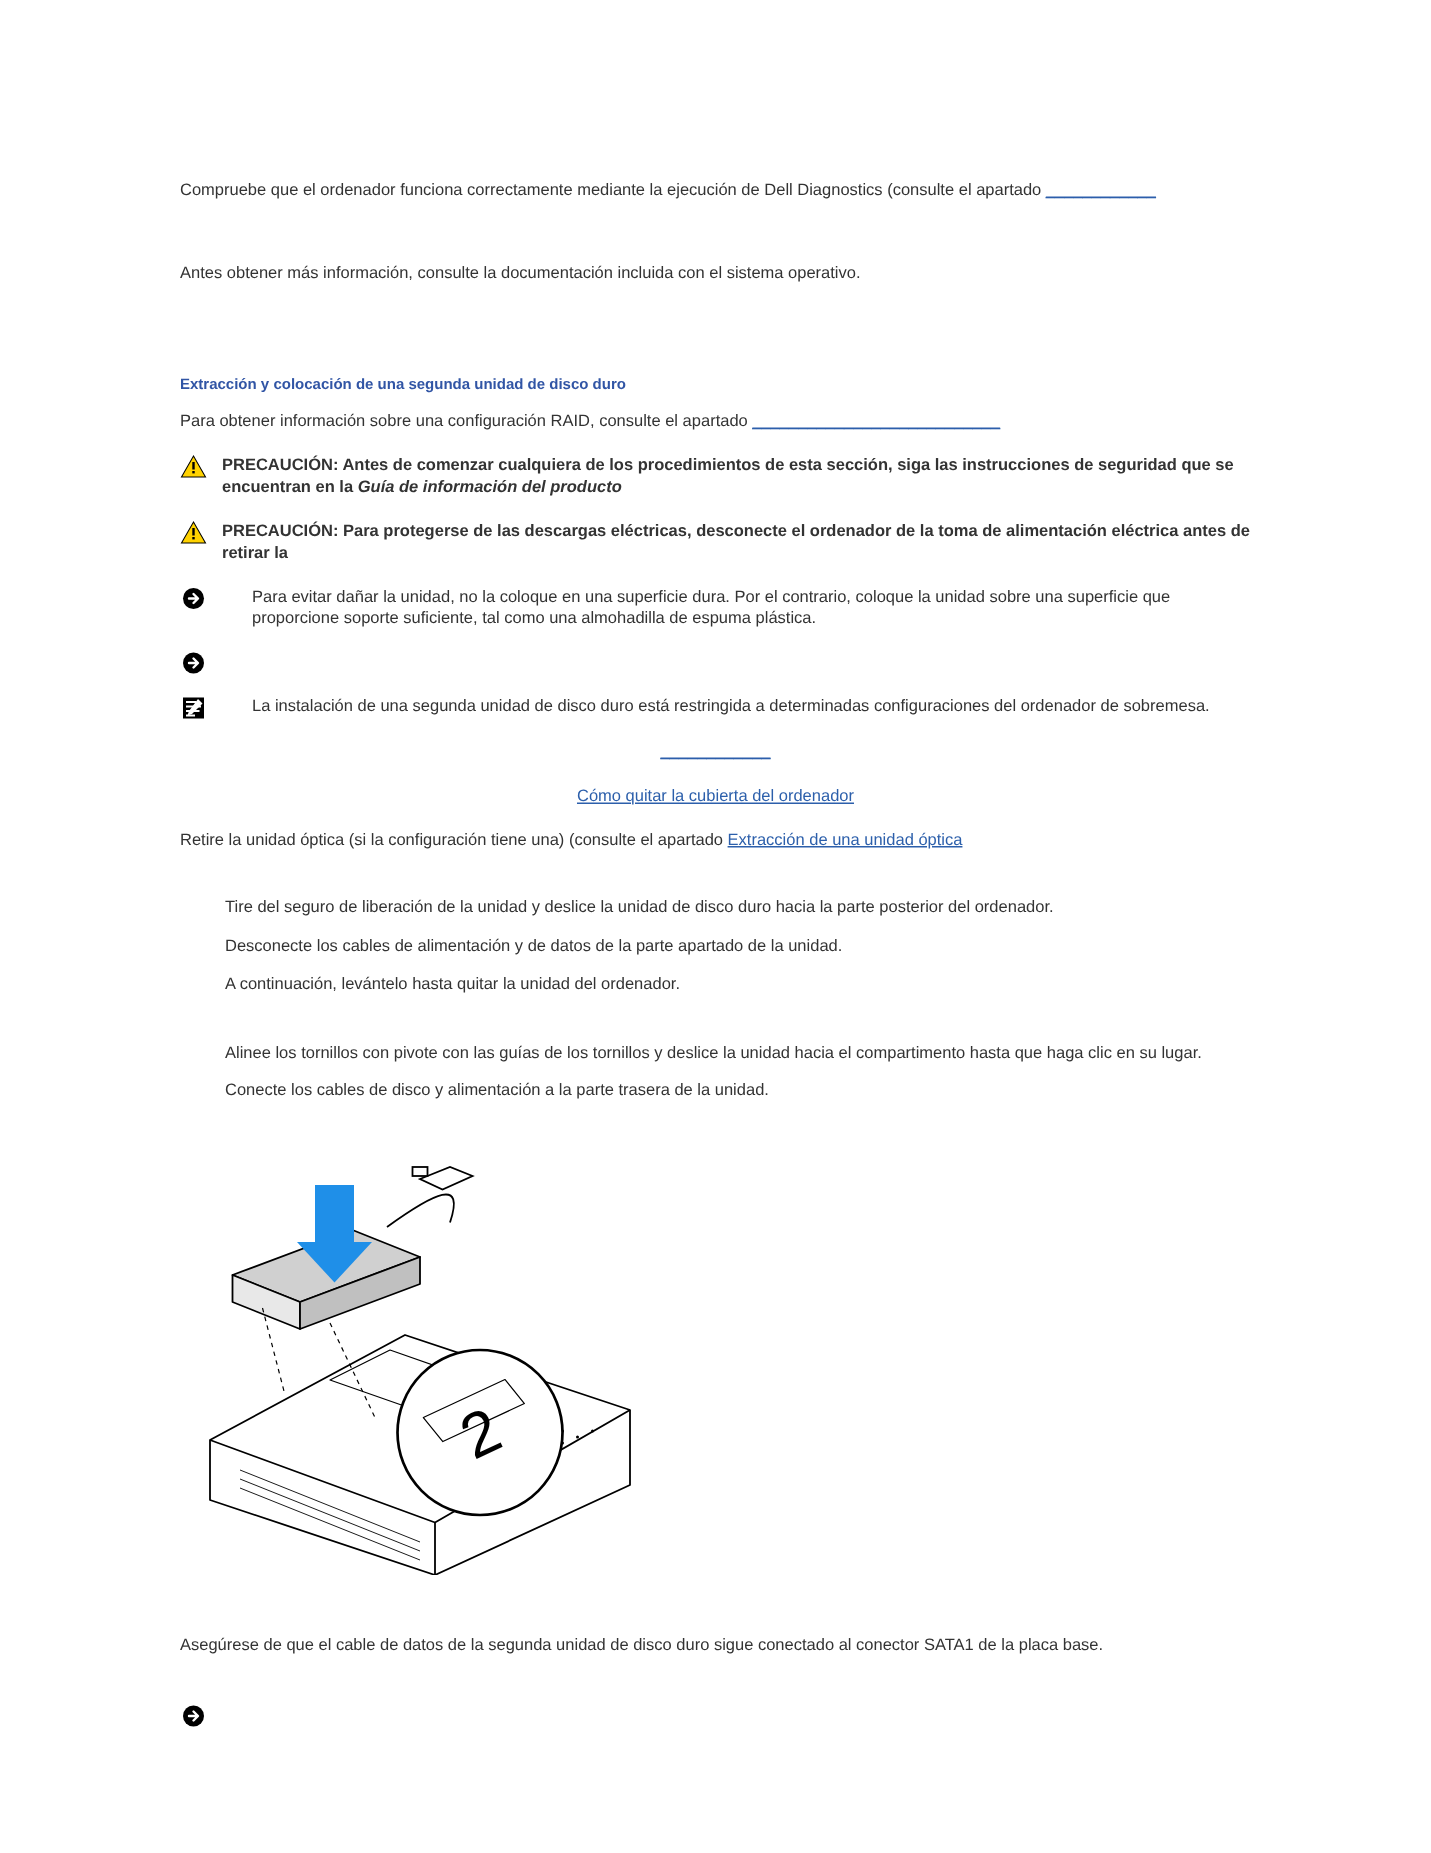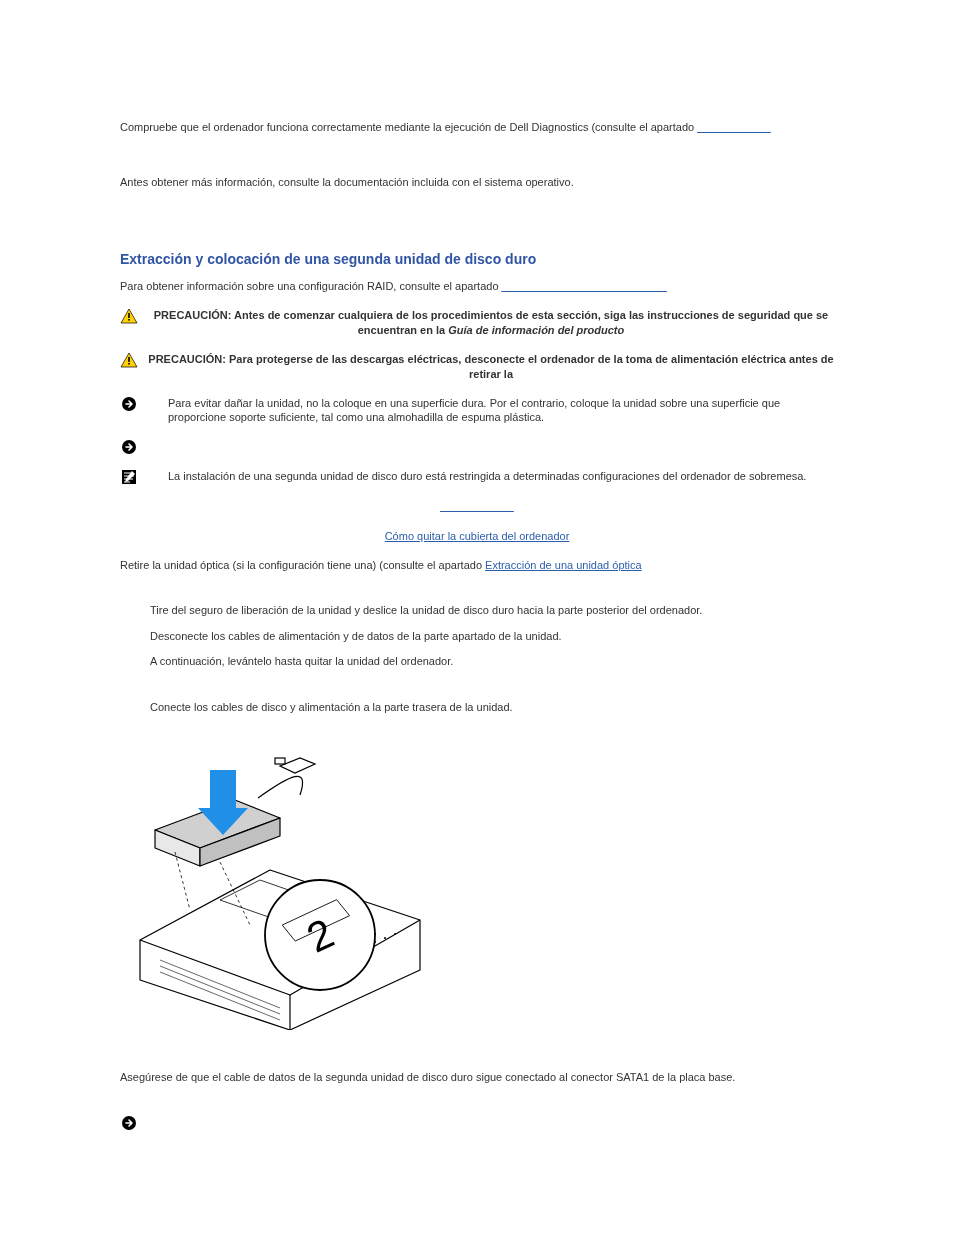--- a/index.html
+++ b/index.html
@@ -13,21 +13,21 @@
   }
   .page {
     padding: 120px 120px 40px 120px;
   }
   .block {
     margin-bottom: 14px;
     line-height: 1.4;
   }
   .h2 {
     color: #3155a5;
-    font-size: 14px;
+    font-size: 10px;
     font-weight: bold;
     margin-top: 60px;
     margin-bottom: 12px;
   }
   .link {
     color: #2c5fab;
     text-decoration: underline;
     cursor: pointer;
     text-align: right;
   }
@@ -40,21 +40,21 @@
   .callout .icon {
     flex: 0 0 18px;
     display: flex;
     justify-content: center;
     align-items: flex-start;
   }
   .callout .body {
     flex: 1;
     line-height: 1.35;
   }
-  .bold { font-weight: bold; text-align: center; }
+  .bold { font-weight: bold; }
   .italic { font-style: italic; }
   .indent { margin-left: 30px; margin-bottom: 10px; line-height: 1.4; }
   .center { text-align: center; }
   .figure {
     margin-top: 25px;
     margin-bottom: 40px;
   }
   svg { display: block; }
 </style>
 </head>
@@ -144,20 +144,21 @@
     <span>Retire la unidad óptica (si la configuración tiene una) (consulte el apartado </span><span class="link">Extracción de una unidad óptica</span>
   </div>
 
   <div style="margin-top:30px">
     <div class="indent">Tire del seguro de liberación de la unidad y deslice la unidad de disco duro hacia la parte posterior del ordenador.</div>
     <div class="indent">Desconecte los cables de alimentación y de datos de la parte apartado de la unidad.</div>
     <div class="indent">A continuación, levántelo hasta quitar la unidad del ordenador.</div>
   </div>
 
   <div style="margin-top:30px">
+    <div class="indent">Alinee los tornillos con pivote con las guías de los tornillos y deslice la unidad hacia el compartimento hasta que haga clic en su lugar.</div>
     <div class="indent">Conecte los cables de disco y alimentación a la parte trasera de la unidad.</div>
   </div>
 
   <div class="figure">
     <svg width="310" height="290" viewBox="0 0 310 290">
 
       <g stroke="#000" stroke-width="1.2" fill="#fff" stroke-linejoin="round">
 
         <path d="M20 200 L150 130 L300 180 L300 230 L170 290 L20 240 Z"></path>
         <path d="M20 200 L170 255 L300 180" fill="none"></path>

